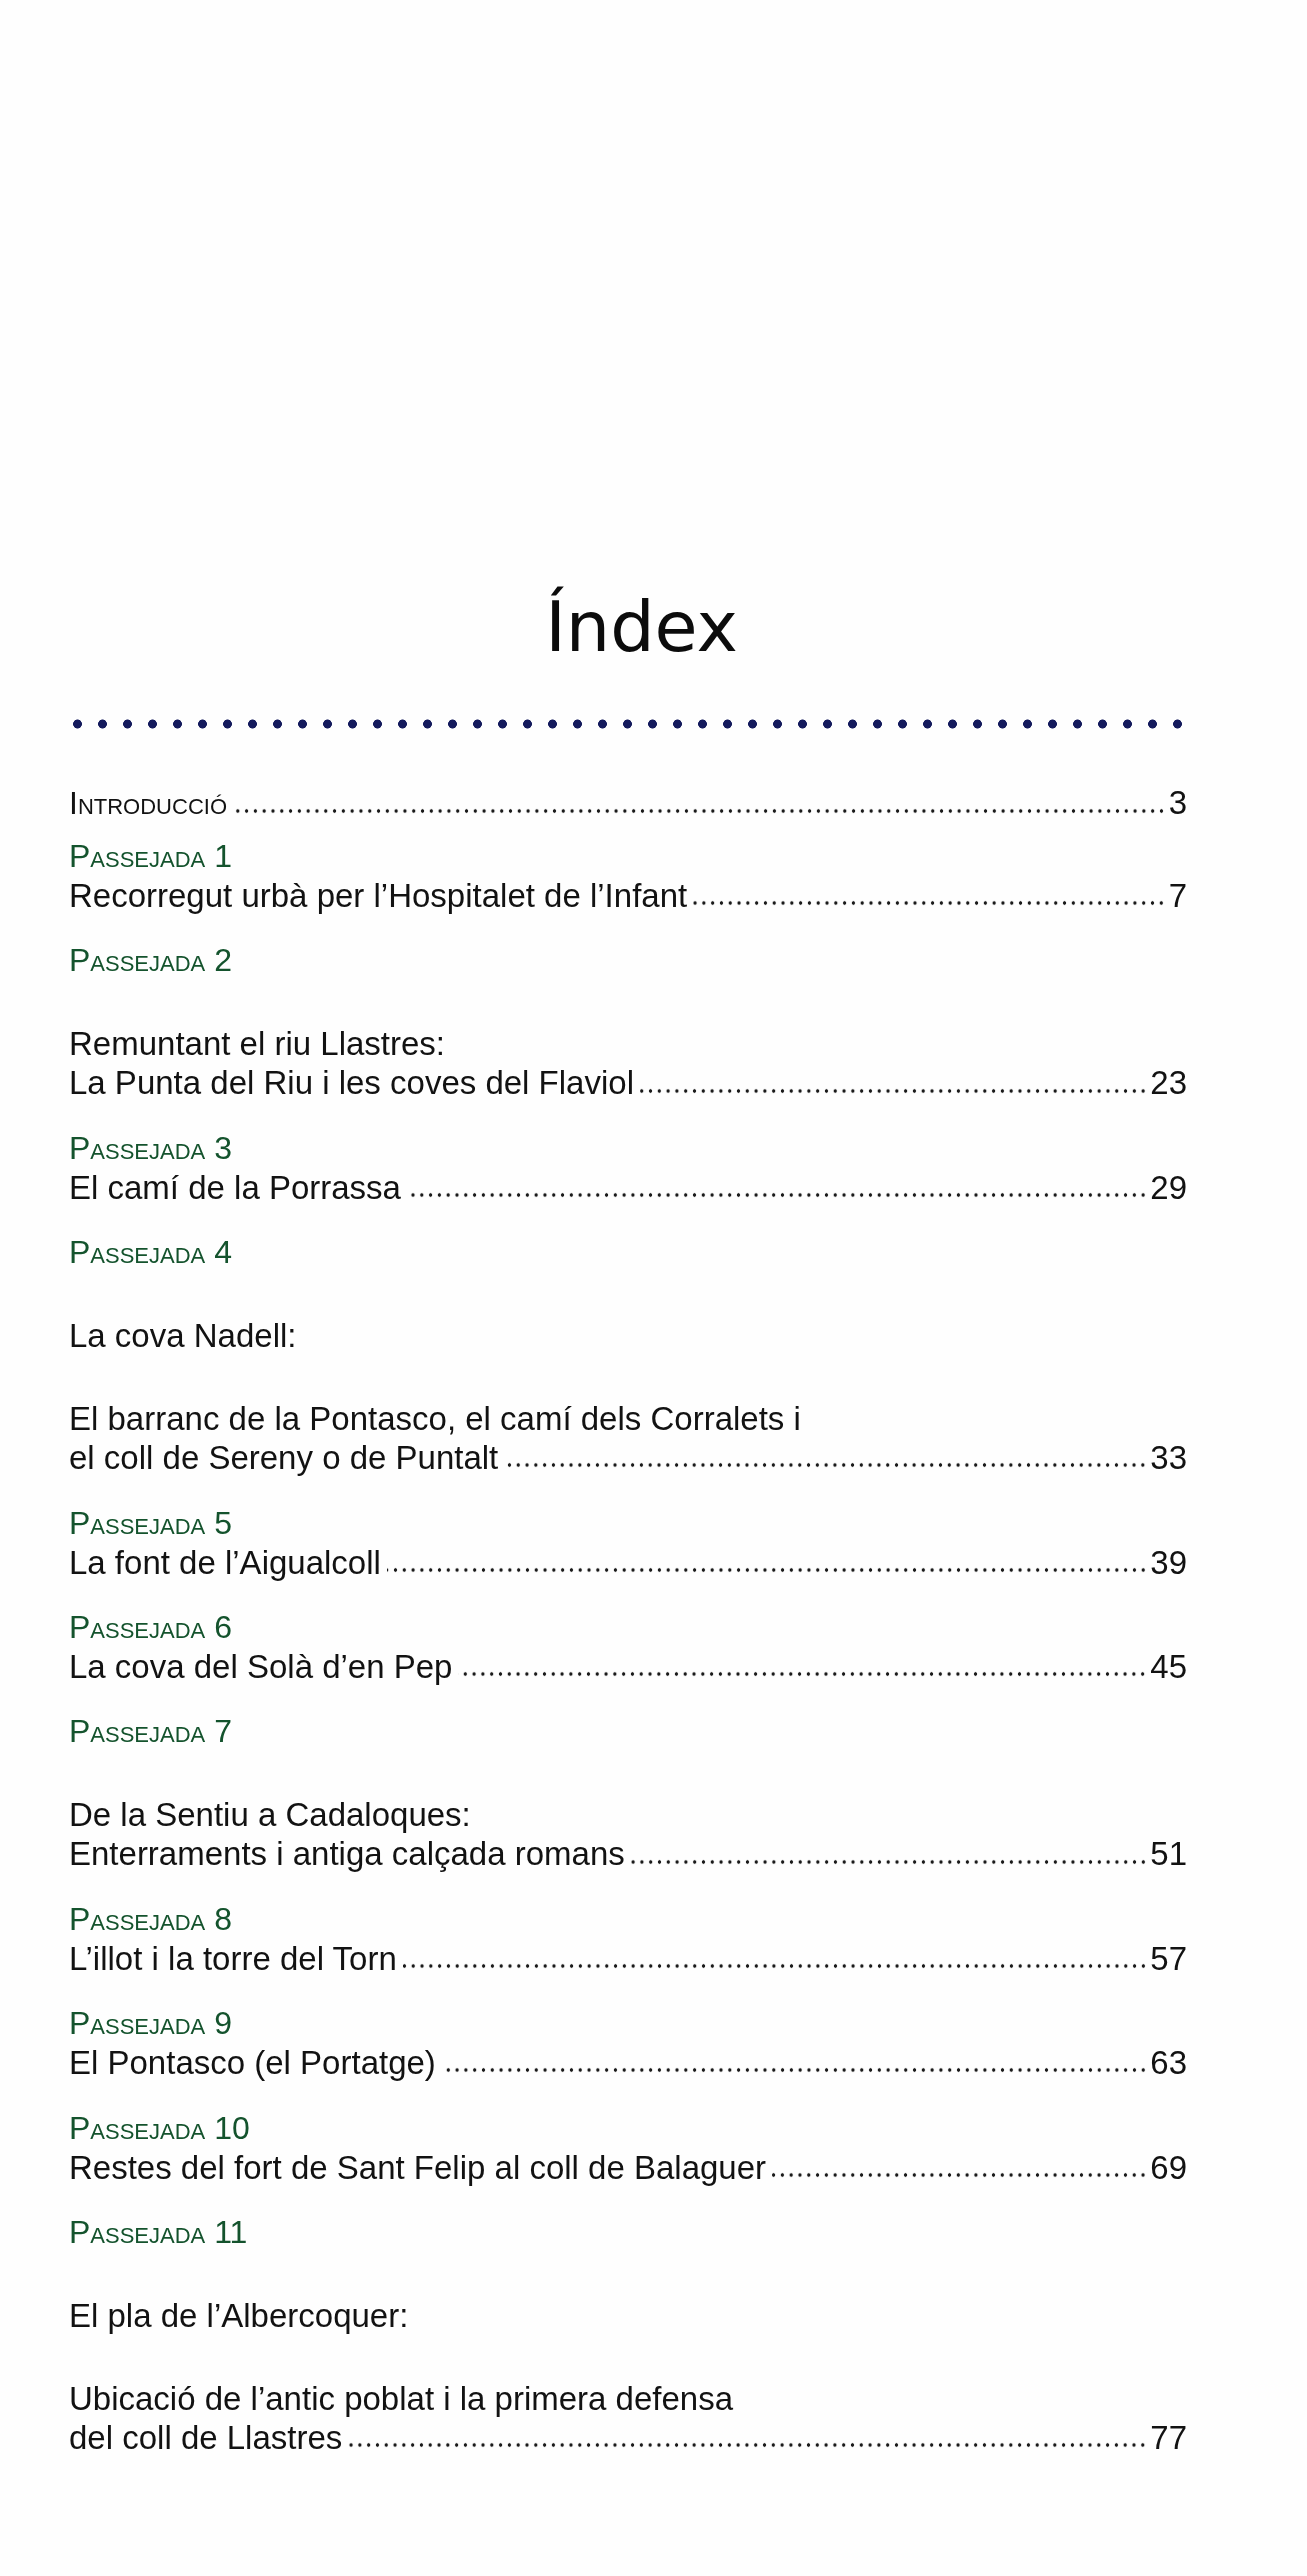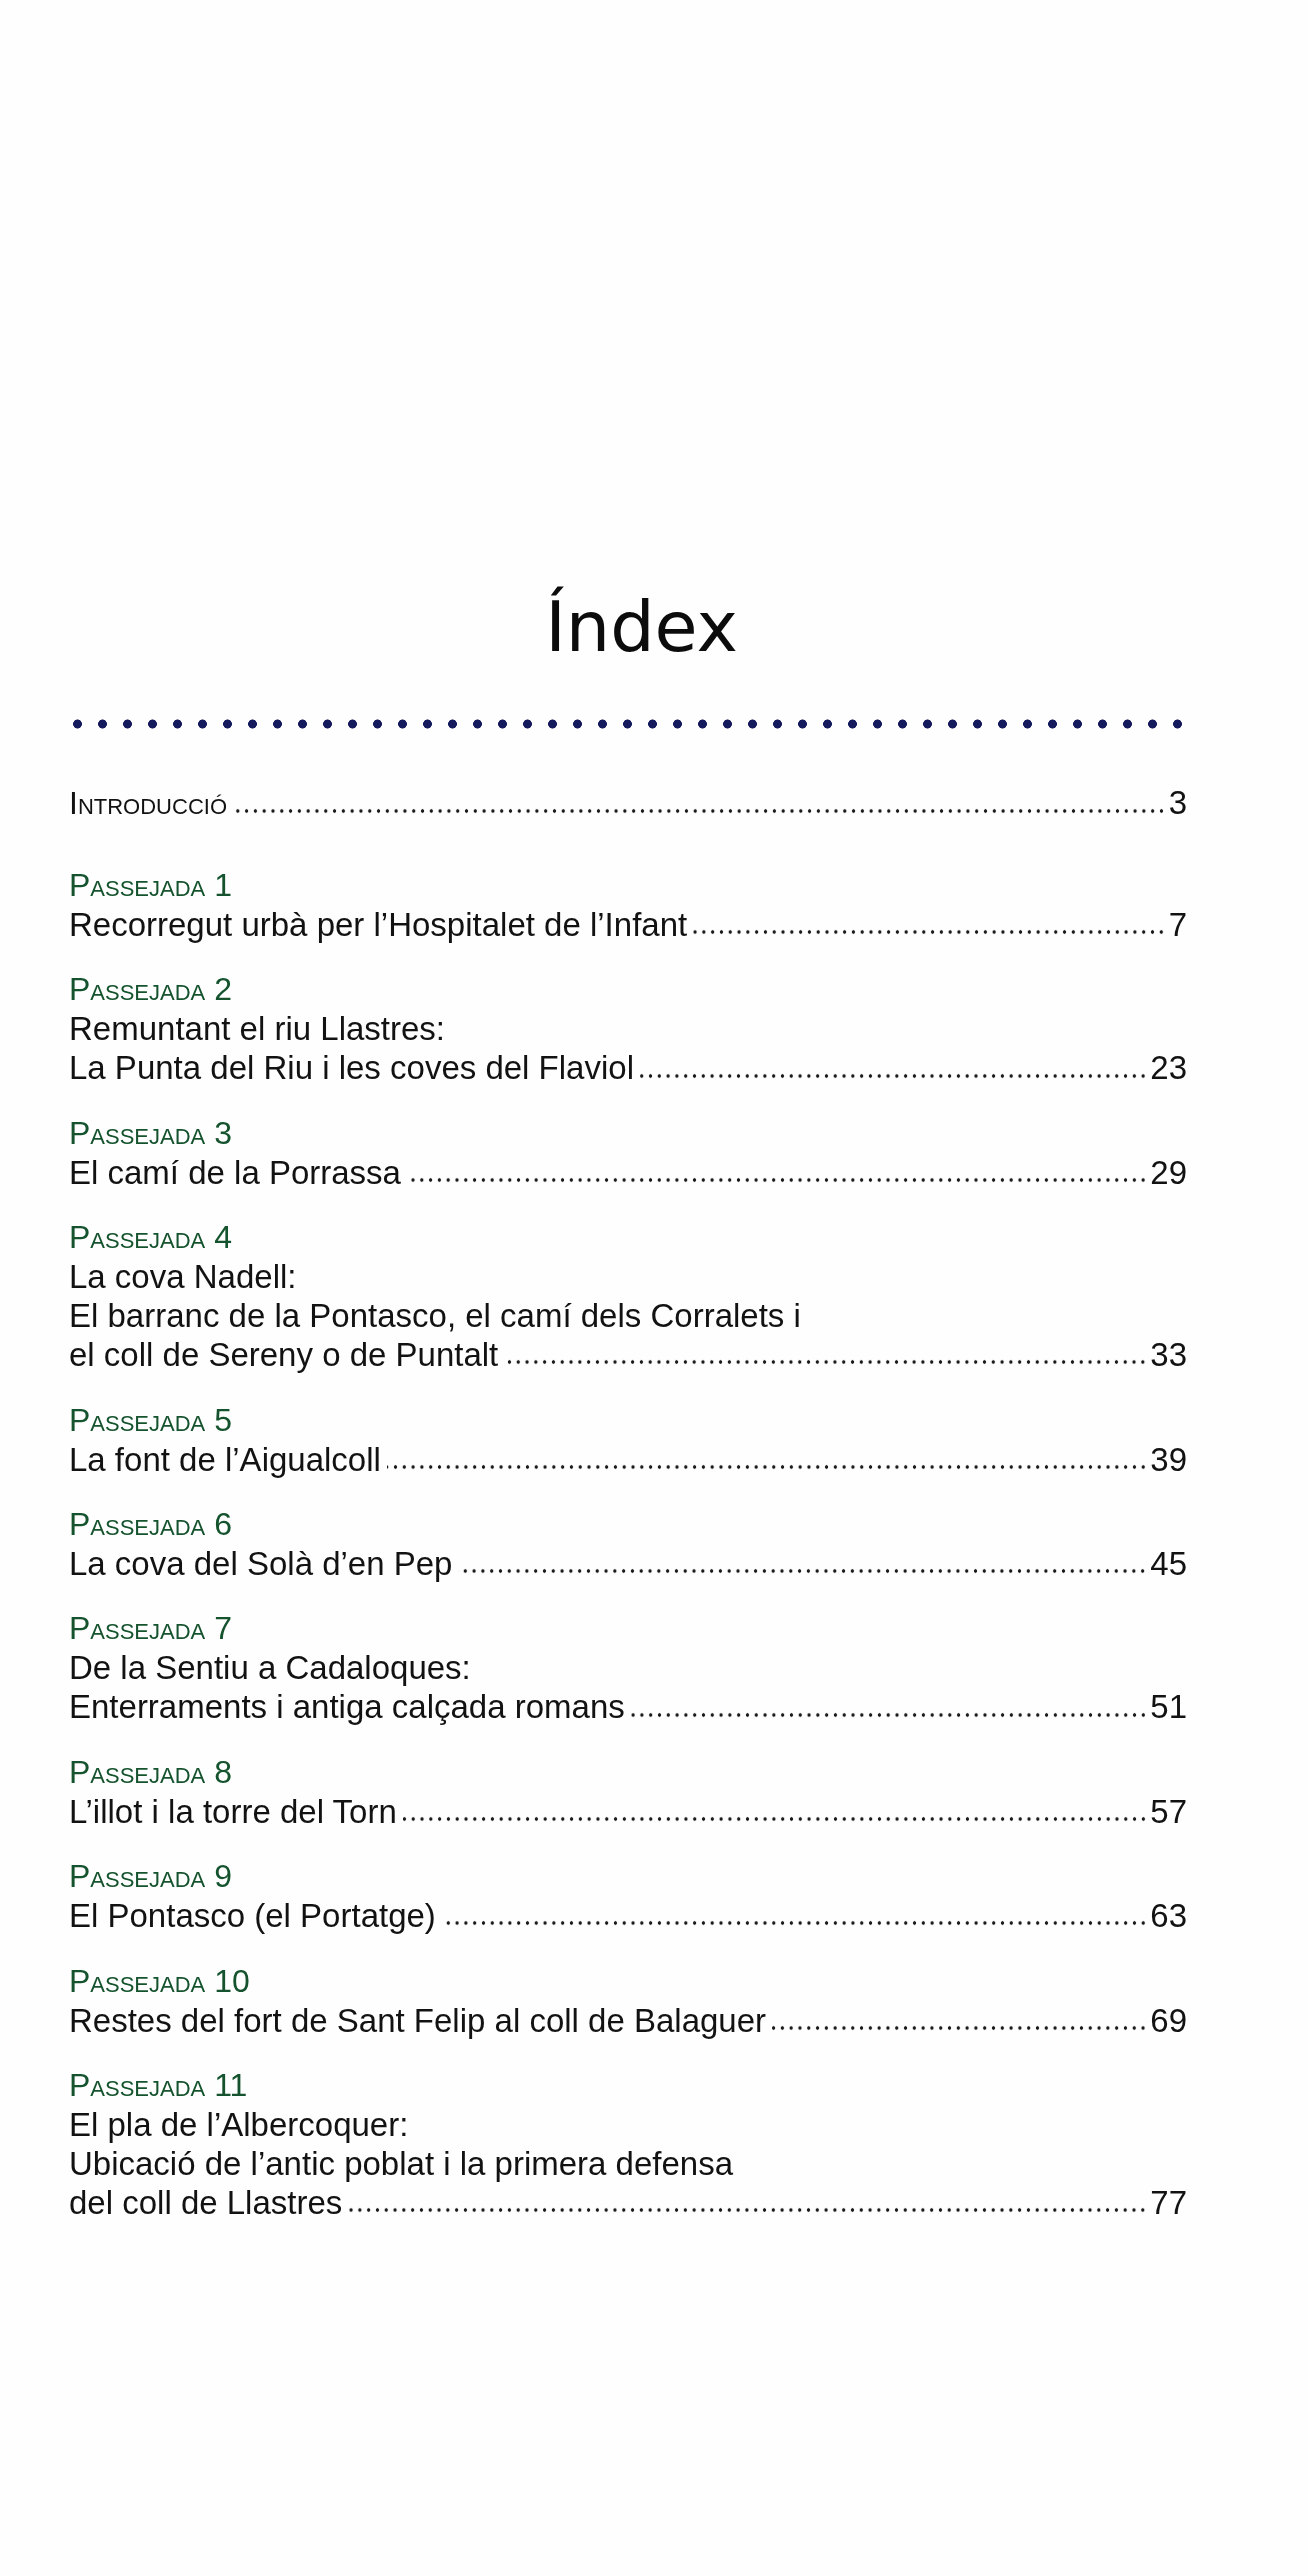--- a/index.html
+++ b/index.html
@@ -53,38 +53,39 @@
       left: 69px;
       width: 1118px;
       margin: 0;
       padding: 0;
       list-style: none;
     }
     .entry {
       margin: 0 0 26.4px 0;
       padding: 0;
     }
-    .entry.intro { margin-bottom: 43px; }
+    .entry.intro { margin-bottom: 14px; }
     .label {
       display: block;
       font-size: 32px;
       line-height: 39px;
       font-variant: small-caps;
       text-transform: none;
       color: #14532d;
       letter-spacing: 0px;
       font-stretch: condensed;
     }
     .label .num { font-variant: normal; }
     .line {
       display: block;
       font-size: 33px;
       line-height: 39px;
       color: #121212;
       white-space: nowrap;
+      margin-top: 44px;
     }
     .leader-line {
       display: flex;
       align-items: baseline;
       font-size: 33px;
       line-height: 39px;
       color: #121212;
       white-space: nowrap;
     }
     .leader-line .text { flex: 0 0 auto; }

